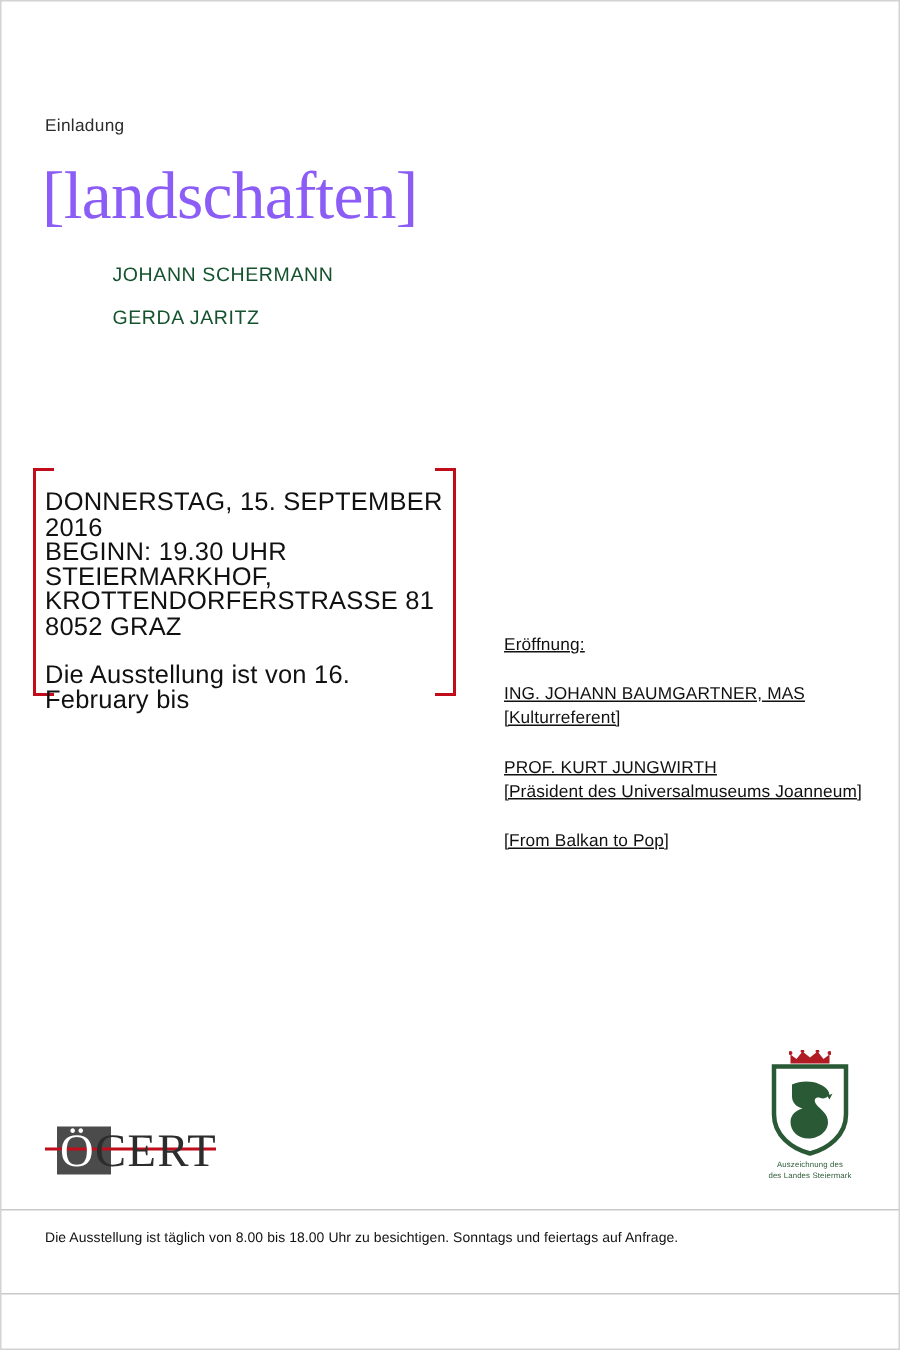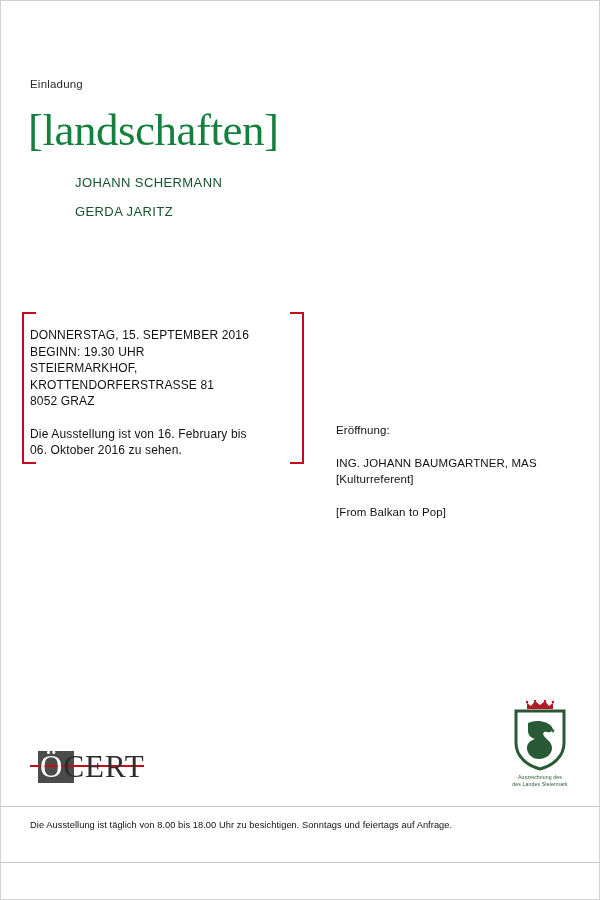--- a/index.html
+++ b/index.html
@@ -35,21 +35,21 @@
     color: #2b2b2b;
     letter-spacing: 0.2px;
   }
 
   .main-title {
     position: absolute;
     left: 28px;
     top: 108px;
     font-family: "Liberation Serif", serif;
     font-size: 45px;
-    color: #15803d;
+    color: #8b5cf6;
     letter-spacing: -0.5px;
     line-height: 1;
     font-weight: normal;
     margin: 0;
   }
 
   .artist {
     position: absolute;
     left: 30px;
     font-size: 13px;
@@ -86,38 +86,39 @@
   .event-box .bracket-right {
     right: 0;
     border-right: 2px solid #c00c1b;
   }
 
   .event-text {
     position: absolute;
     left: 30px;
     top: 327px;
     width: 270px;
-    font-size: 12px;
+    font-size: 17px;
     color: #111111;
     line-height: 16.5px;
     letter-spacing: 0.15px;
   }
   .event-text .spacer {
     height: 16px;
   }
 
   .right-col {
     position: absolute;
     left: 336px;
     top: 422px;
     width: 250px;
     font-size: 11.5px;
     color: #111111;
     line-height: 16.5px;
     letter-spacing: 0.1px;
+    text-decoration: underline;
   }
   .right-col .block {
     margin-bottom: 16px;
   }
   .right-col .block:last-child {
     margin-bottom: 0;
   }
 
   
   .oecert {
@@ -236,30 +237,33 @@
     <div class="bracket-right"></div>
   </div>
 
   <div class="event-text">
     <div>DONNERSTAG, 15. SEPTEMBER 2016</div>
     <div>BEGINN: 19.30 UHR</div>
     <div>STEIERMARKHOF, KROTTENDORFERSTRASSE 81</div>
     <div>8052 GRAZ</div>
     <div class="spacer"></div>
     <div>Die Ausstellung ist von 16. February bis</div>
-    <div>06. Oktober 2016 zu sehen.</div>
   </div>
 
   <div class="right-col">
     <div class="block">
       <div>Eröffnung:</div>
     </div>
     <div class="block">
       <div>ING. JOHANN BAUMGARTNER, MAS</div>
       <div>[Kulturreferent]</div>
+    </div>
+    <div class="block">
+      <div>PROF. KURT JUNGWIRTH</div>
+      <div>[Präsident des Universalmuseums Joanneum]</div>
     </div>
     <div class="block">
       <div>[From Balkan to Pop]</div>
     </div>
   </div>
 
   <div class="oecert">
     <div class="blk"></div>
     <div class="redline"></div>
     <div class="txt"><span class="o">Ö</span><span>CERT</span></div>

